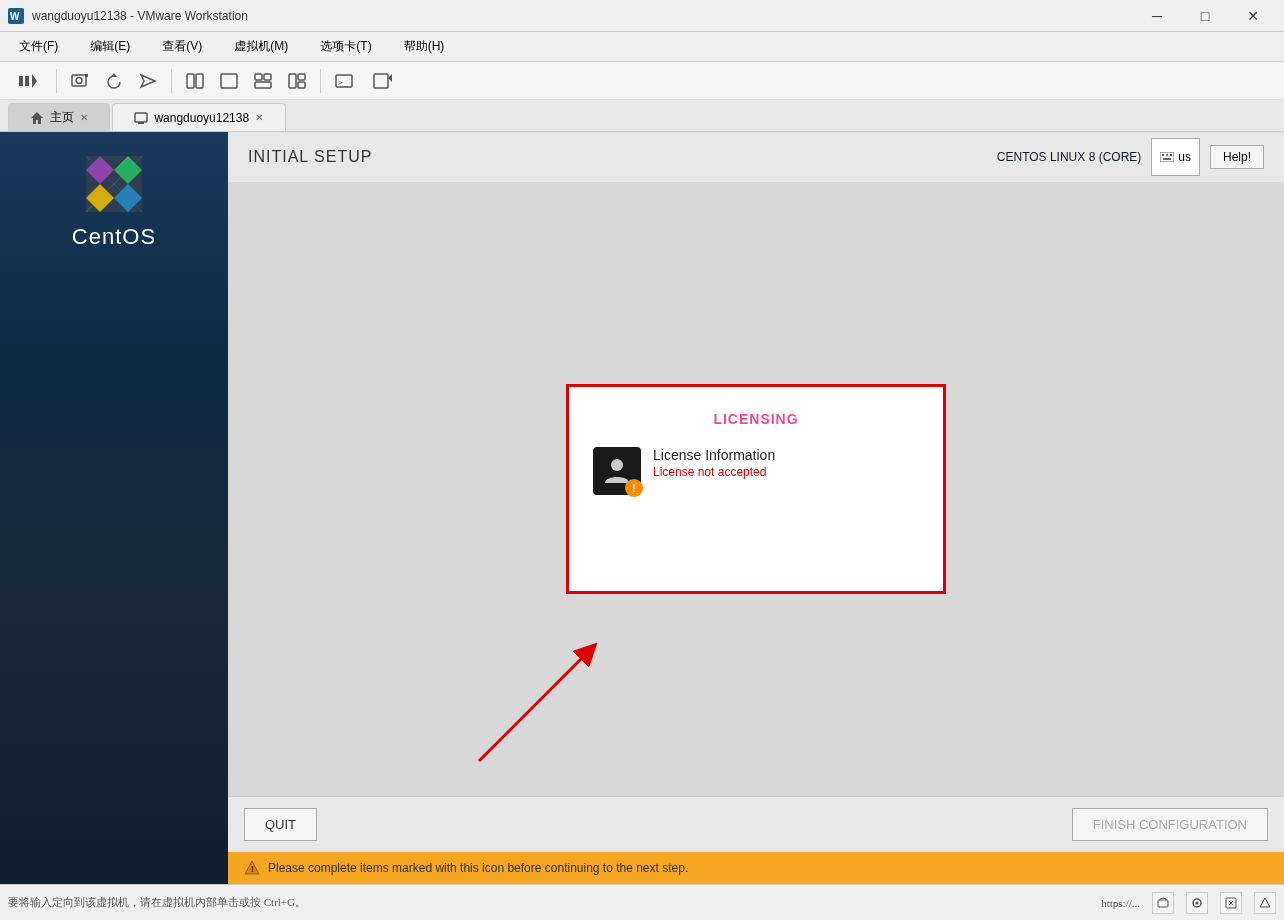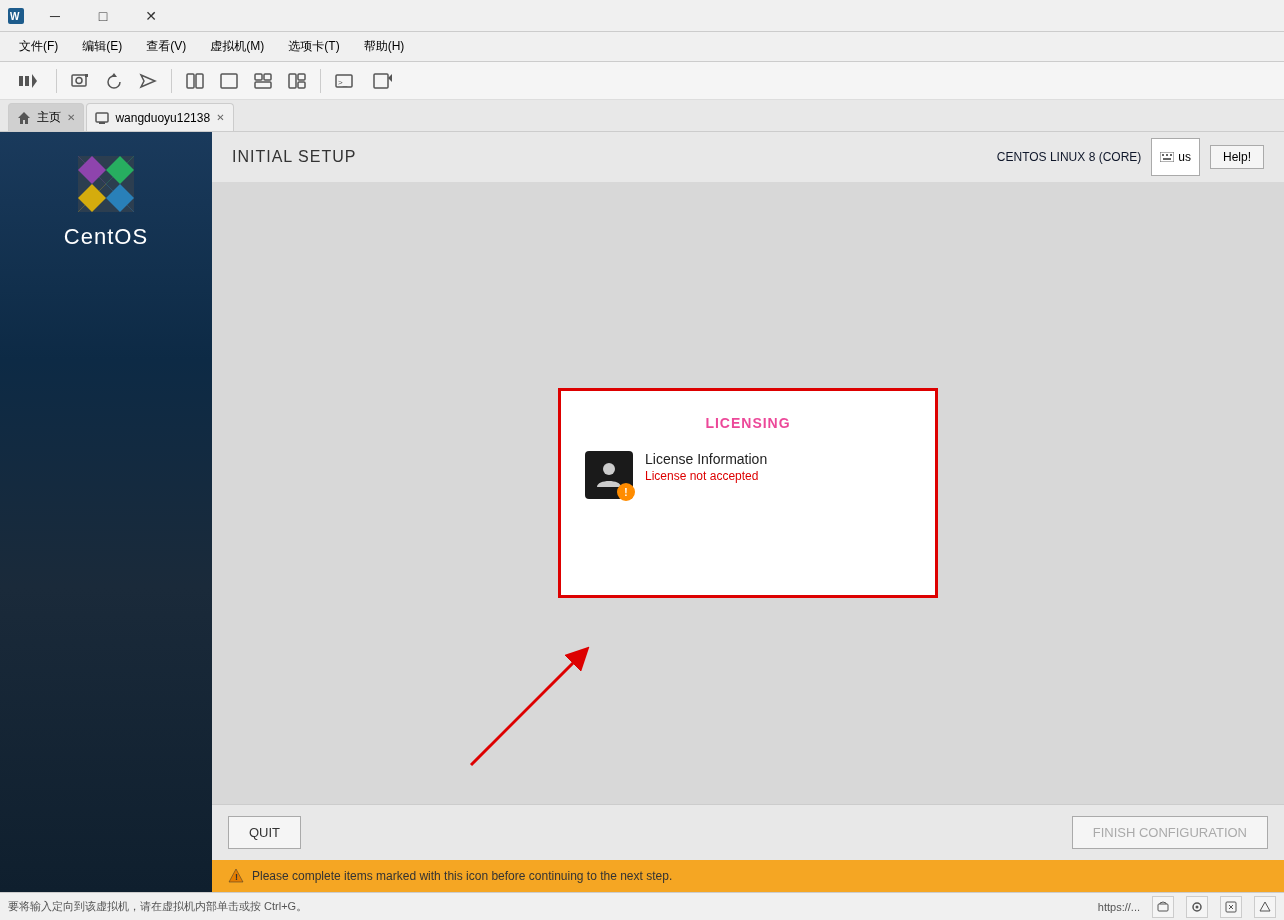--- a/index.html
+++ b/index.html
@@ -26,21 +26,21 @@
     }
 
     
     .menu-bar {
       background: #f0f0f0;
       border-bottom: 1px solid #ccc;
       height: 30px;
       display: flex;
       align-items: center;
       padding: 0 8px;
-      gap: 2px;
+      gap: 10px;
     }
     .menu-item {
       padding: 4px 10px;
       font-size: 12px;
       cursor: pointer;
       border: 1px solid transparent;
     }
 
     
     .toolbar {
@@ -68,21 +68,21 @@
     .tab-bar {
       background: #e8e8e8;
       height: 32px;
       display: flex;
       align-items: flex-end;
       padding: 0 8px;
       border-bottom: 1px solid #ccc;
     }
     .tab {
       display: flex; align-items: center;
-      padding: 0 8px;
+      padding: 0 21px;
       height: 28px;
       background: #d0d0d0;
       border: 1px solid #ccc;
       border-bottom: none;
       margin-right: 2px;
       cursor: pointer;
       font-size: 12px;
       border-radius: 4px 4px 0 0;
       gap: 6px;
     }
@@ -91,21 +91,21 @@
 
     
     .main-content {
       display: flex;
       flex: 1;
       overflow: hidden;
     }
 
     
     .sidebar {
-      width: 212px;
+      width: 228px;
       background: linear-gradient(180deg, #1a3a5c 0%, #0d2a45 30%, #1a2a3a 60%, #0f1f2e 100%);
       display: flex;
       flex-direction: column;
       align-items: center;
       padding: 20px 17px;
     }
     .centos-logo {
       display: flex; flex-direction: column; align-items: center; gap: 8px;
     }
     .centos-text { color: white; font-size: 22px; font-weight: 300; letter-spacing: 1px; }
@@ -250,29 +250,30 @@
       align-items: center;
       padding: 0 16px;
       gap: 8px;
       font-size: 12px;
       color: #333;
     }
 
     
     .status-bar {
       background: #f0f0f0;
-      height: 28px;
+      height: 36px;
       border-top: 1px solid #ccc;
       display: flex;
       align-items: center;
       padding: 0 8px;
       gap: 8px;
       font-size: 11px;
       color: #555;
       justify-content: space-between;
+      font-family: Liberation Serif, serif;
     }
     .status-right {
       display: flex; gap: 12px; align-items: center;
     }
     .status-icon-btn {
       width: 22px; height: 22px;
       border: 1px solid #ccc;
       background: #f5f5f5;
       cursor: pointer;
       display: flex; align-items: center; justify-content: center;
@@ -283,20 +284,21 @@
     .centos-svg { width: 64px; height: 64px; }
   </style>
 </head>
 <body>
 
 <div class="title-bar">
   <svg class="title-bar-icon" viewBox="0 0 16 16">
     <rect width="16" height="16" rx="2" fill="#1d5c8c"></rect>
     <text x="2" y="12" fill="white" font-size="10" font-weight="bold">W</text>
   </svg>
+  <span class="title-bar-text">wangduoyu12138 - VMware Workstation</span>
   <div class="title-bar-controls">
     <button class="title-btn">─</button>
     <button class="title-btn">□</button>
     <button class="title-btn close">✕</button>
   </div>
 </div>
 
 <div class="menu-bar">
   <span class="menu-item">文件(F)</span>
   <span class="menu-item">编辑(E)</span>

